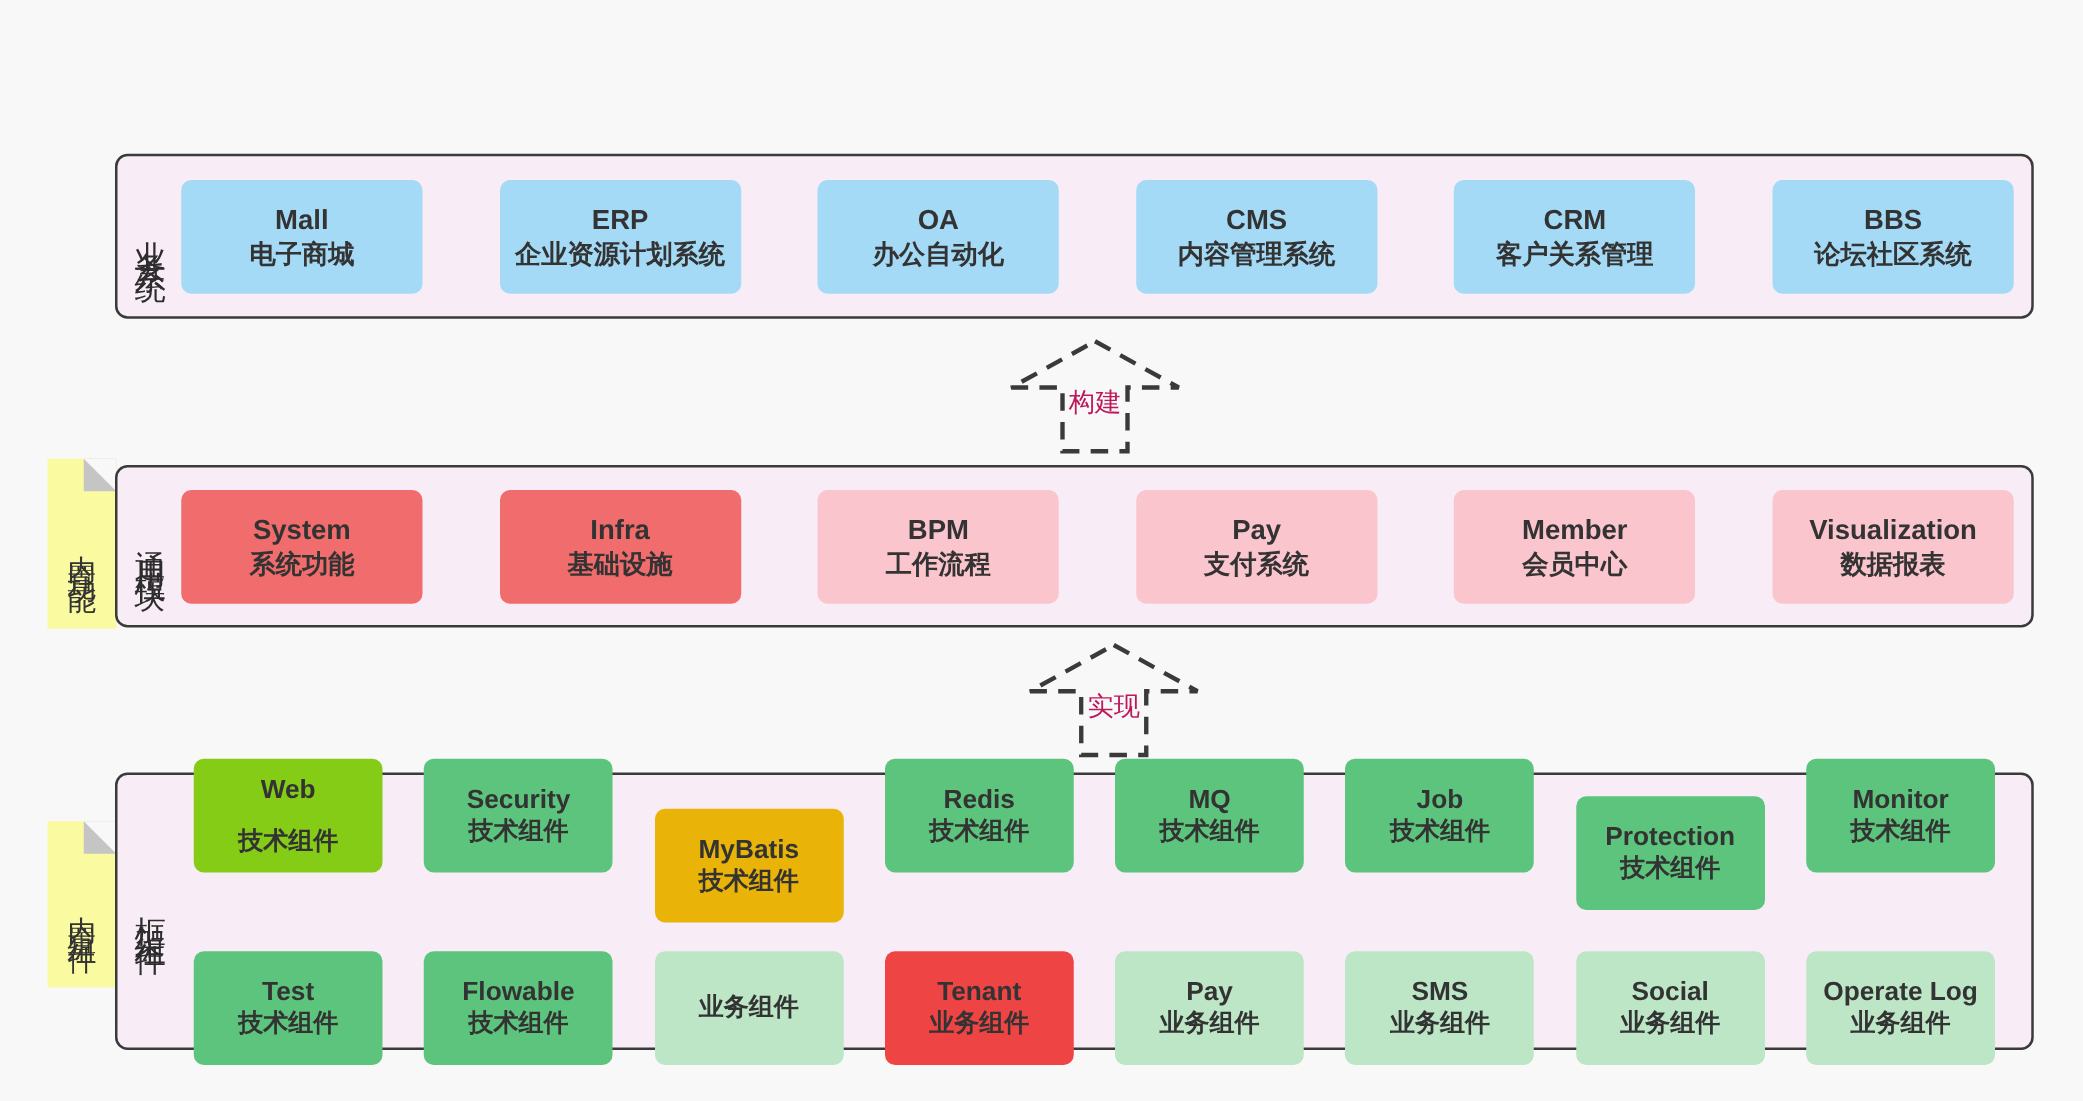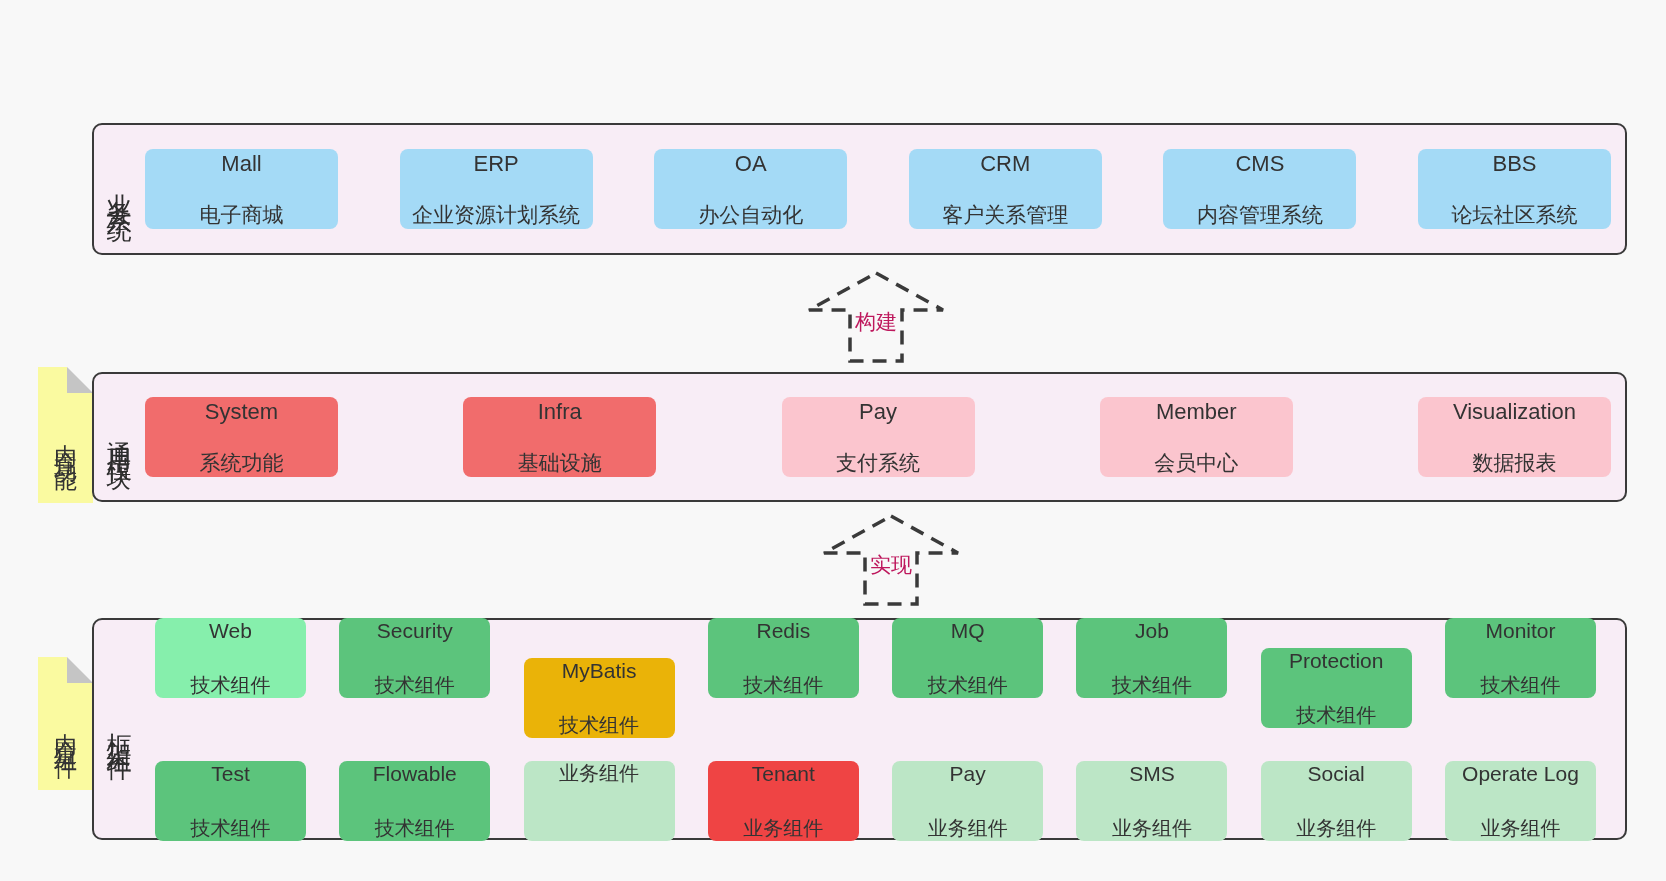--- a/index.html
+++ b/index.html
@@ -26,23 +26,23 @@
   }
   .band-rows{
     position:absolute; top:0; bottom:0;
     display:flex; flex-direction:column; justify-content:center; gap:23px;
   }
   #band-business .band-rows, #band-modules .band-rows{left:51px; right:14px;}
   #band-components .band-rows{left:61px; right:29px;}
   .row{display:flex; justify-content:space-between;}
   
   .box{
-    height:80px; border-radius:8px;
-    display:flex; flex-direction:column; align-items:center; justify-content:space-between;
-    text-align:center; line-height:1.32;
+    height:91px; border-radius:8px;
+    display:flex; flex-direction:column; align-items:center; justify-content:center;
+    text-align:center; line-height:1.32;font-weight:bold;
   }
   #band-business .box, #band-modules .box{width:193px;}
   #band-components .box{width:151px; line-height:1.22;}
   .box-title{font-size:22px;}
   .box-sub{font-size:21px;}
   #band-components .box-title{font-size:21px;}
   #band-components .box-sub{font-size:20px;}
   
   .note{
     position:absolute; width:55px; background:#fafaa0; z-index:1;
@@ -105,26 +105,26 @@
         </div>
         <div class="box" style="background: rgb(164, 218, 246);">
           <div class="box-title">ERP</div>
           <div class="box-sub">企业资源计划系统</div>
         </div>
         <div class="box" style="background: rgb(164, 218, 246);">
           <div class="box-title">OA</div>
           <div class="box-sub">办公自动化</div>
         </div>
         <div class="box" style="background: rgb(164, 218, 246);">
+          <div class="box-title">CMS</div>
+          <div class="box-sub">内容管理系统</div>
+        </div>
+        <div class="box" style="background: rgb(164, 218, 246);">
           <div class="box-title">CRM</div>
           <div class="box-sub">客户关系管理</div>
-        </div>
-        <div class="box" style="background: rgb(164, 218, 246);">
-          <div class="box-title">CMS</div>
-          <div class="box-sub">内容管理系统</div>
         </div>
         <div class="box" style="background: rgb(164, 218, 246);">
           <div class="box-title">BBS</div>
           <div class="box-sub">论坛社区系统</div>
         </div>
       </div>
     </div>
   </section>
 
   <section class="band" id="band-modules">
@@ -133,40 +133,44 @@
       <div class="row">
         <div class="box" style="background: rgb(241, 108, 108);">
           <div class="box-title">System</div>
           <div class="box-sub">系统功能</div>
         </div>
         <div class="box" style="background: rgb(241, 108, 108);">
           <div class="box-title">Infra</div>
           <div class="box-sub">基础设施</div>
         </div>
         <div class="box" style="background: rgb(251, 197, 206);">
+          <div class="box-title">BPM</div>
+          <div class="box-sub">工作流程</div>
+        </div>
+        <div class="box" style="background: rgb(251, 197, 206);">
           <div class="box-title">Pay</div>
           <div class="box-sub">支付系统</div>
         </div>
         <div class="box" style="background: rgb(251, 197, 206);">
           <div class="box-title">Member</div>
           <div class="box-sub">会员中心</div>
         </div>
         <div class="box" style="background: rgb(251, 197, 206);">
           <div class="box-title">Visualization</div>
           <div class="box-sub">数据报表</div>
         </div>
       </div>
     </div>
   </section>
 
   <section class="band" id="band-components">
     <div class="band-label">框架组件</div>
     <div class="band-rows">
       <div class="row">
-        <div class="box" style="background: #86efac; gap: 16px;">
+        <div class="box" style="background: #84cc16; gap: 16px;">
           <div class="box-title">Web</div>
           <div class="box-sub">技术组件</div>
         </div>
         <div class="box" style="background: rgb(92, 196, 124);">
           <div class="box-title">Security</div>
           <div class="box-sub">技术组件</div>
         </div>
         <div class="box" style="background: #eab308; margin-top: 40px;">
           <div class="box-title">MyBatis</div>
           <div class="box-sub">技术组件</div>

